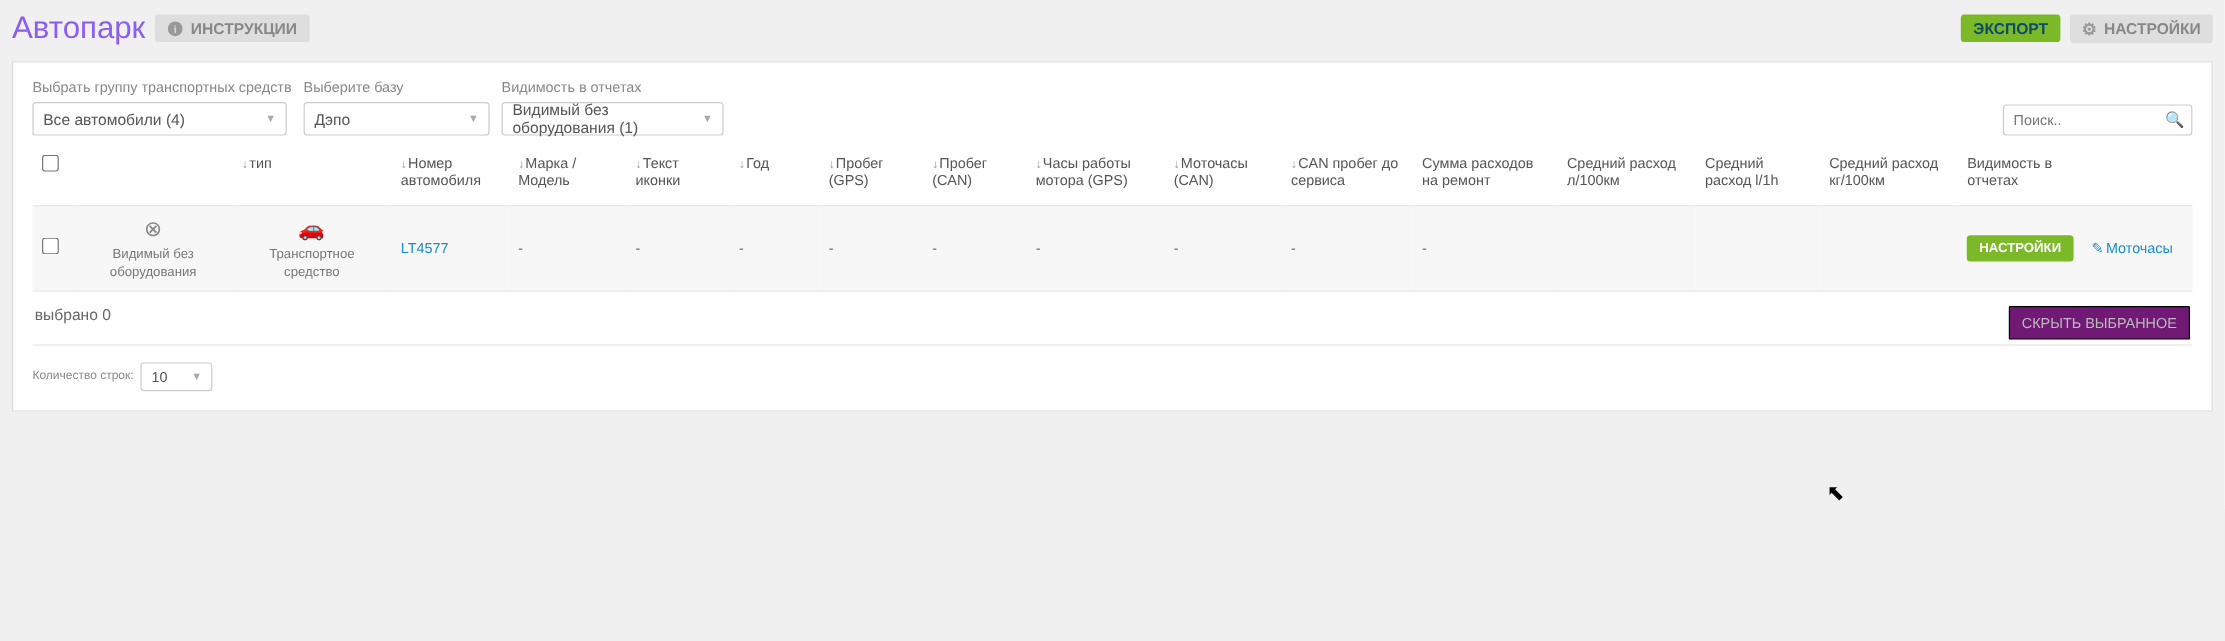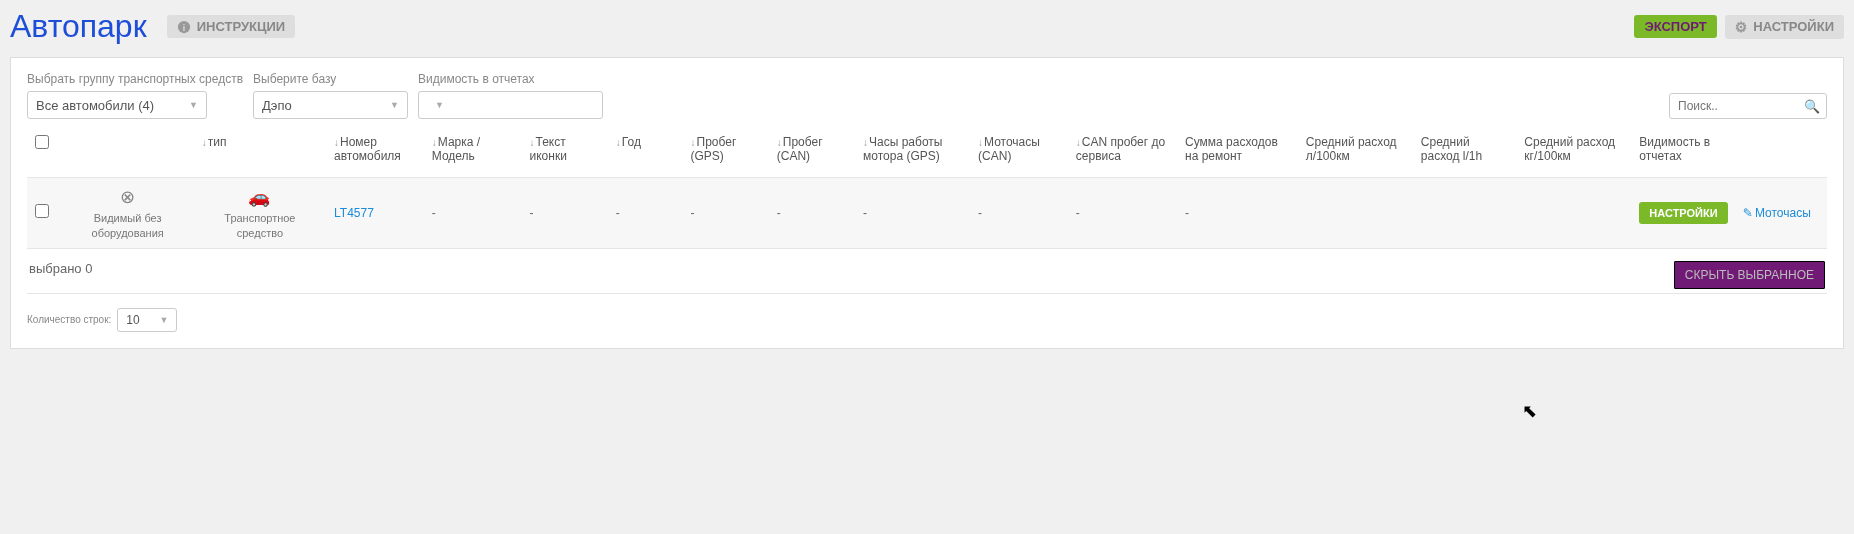--- a/index.html
+++ b/index.html
@@ -10,43 +10,43 @@
   color: #555;
   width: 1854px;
   height: 534px;
 }
 .header-row {
   display: flex;
   align-items: center;
   padding: 8px 10px 12px 10px;
 }
 .page-title {
-  font-size: 32px;
+  font-size: 26px;
   font-weight: 400;
-  color: #1d4ed8;
-  margin-right: 20px;
+  color: #8b5cf6;
+  margin-right: 8px;
 }
 .btn {
   display: inline-flex;
   align-items: center;
   padding: 4px 10px;
   border-radius: 3px;
   cursor: pointer;
   border: none;
   font-size: 13px;
   font-weight: 700;
 }
 .btn-grey {
   background: #dedede;
   color: #888;
 }
 .btn-grey .icn { margin-right: 6px; fill: #999; color:#999; }
 .btn-green {
   background: #7bb928;
-  color: #701a75;
+  color: #0c4a6e;
 }
 .btn-green-sm {
   background: #7bb928;
   color: #fff;
   font-size: 11px;
   padding: 5px 10px;
 }
 .spacer { flex: 1; }
 .panel {
   background: #fff;
@@ -148,35 +148,36 @@
     <span class="icn" style="font-size:14px;">⚙</span>
     <span>НАСТРОЙКИ</span>
   </button>
 </div>
 
 <div class="panel">
 
   <div class="filter-row">
     <div class="filter-group">
       <div class="filter-label">Выбрать группу транспортных средств</div>
-      <div class="select" style="width:180px">
+      <div class="select" style="width:212px">
         <span>Все автомобили   (4)</span>
         <span class="caret">▼</span>
       </div>
     </div>
     <div class="filter-group">
       <div class="filter-label">Выберите базу</div>
       <div class="select" style="width:155px">
         <span>Дэпо</span>
         <span class="caret">▼</span>
       </div>
     </div>
     <div class="filter-group">
       <div class="filter-label">Видимость в отчетах</div>
       <div class="select" style="width:185px">
+        <span>Видимый без оборудования (1)</span>
         <span class="caret">▼</span>
       </div>
     </div>
     <div class="search-wrap">
       <div class="search-box">
         <input class="search-input" type="text" placeholder="Поиск.." style="">
         <span class="mag">🔍</span>
       </div>
     </div>
   </div>

